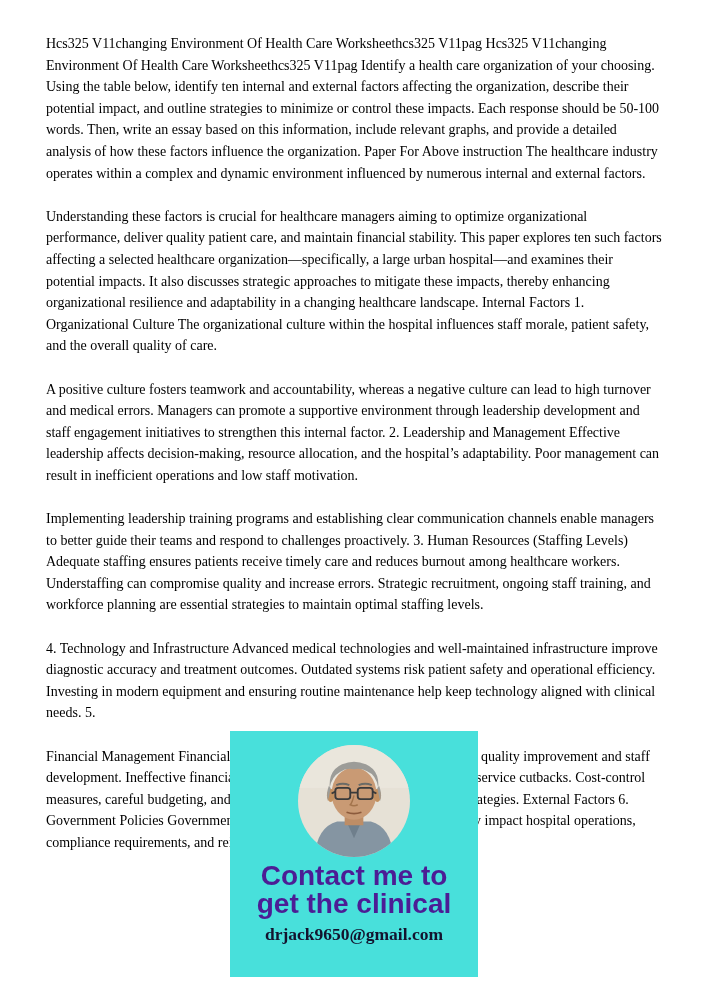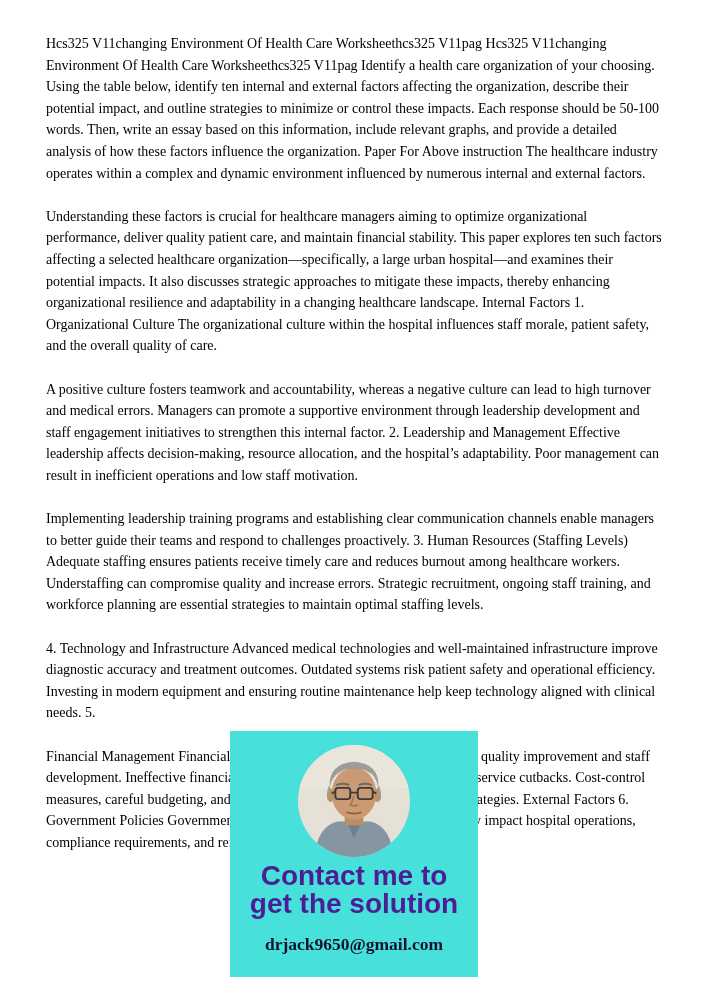--- a/index.html
+++ b/index.html
@@ -55,21 +55,21 @@
   .card-cta {
     margin-top: 5px;
     font-family: "Liberation Sans", sans-serif;
     font-weight: bold;
     font-size: 28px;
     line-height: 28px;
     color: #4c1d95;
     text-align: center;
   }
   .card-email {
-    margin-top: 16px;
+    margin-top: 6px;
     font-family: "Liberation Serif", serif;
     font-weight: bold;
     font-size: 17.5px;
     color: #13132e;
     text-align: center;
   }
 </style>
 </head>
 <body>
 
@@ -111,16 +111,16 @@
 
       <path d="M41 43 Q48 40 55 43" stroke="#6b6b66" stroke-width="2" fill="none"></path>
       <path d="M65 43 Q72 40 79 43" stroke="#6b6b66" stroke-width="2" fill="none"></path>
 
       <path d="M60 54 Q58 62 56 64 Q60 66 64 64" stroke="#a3744c" stroke-width="1.6" fill="none"></path>
       <path d="M52 72 Q60 75 68 72" stroke="#8c5b3c" stroke-width="1.8" fill="none"></path>
     </svg>
   </div>
   <div class="card-cta">
     <div>Contact me to</div>
-    <div>get the solution</div>
+    <div>get the clinical</div>
   </div>
   <div class="card-email">drjack9650@gmail.com</div>
 </div>
 
 </body></html>

